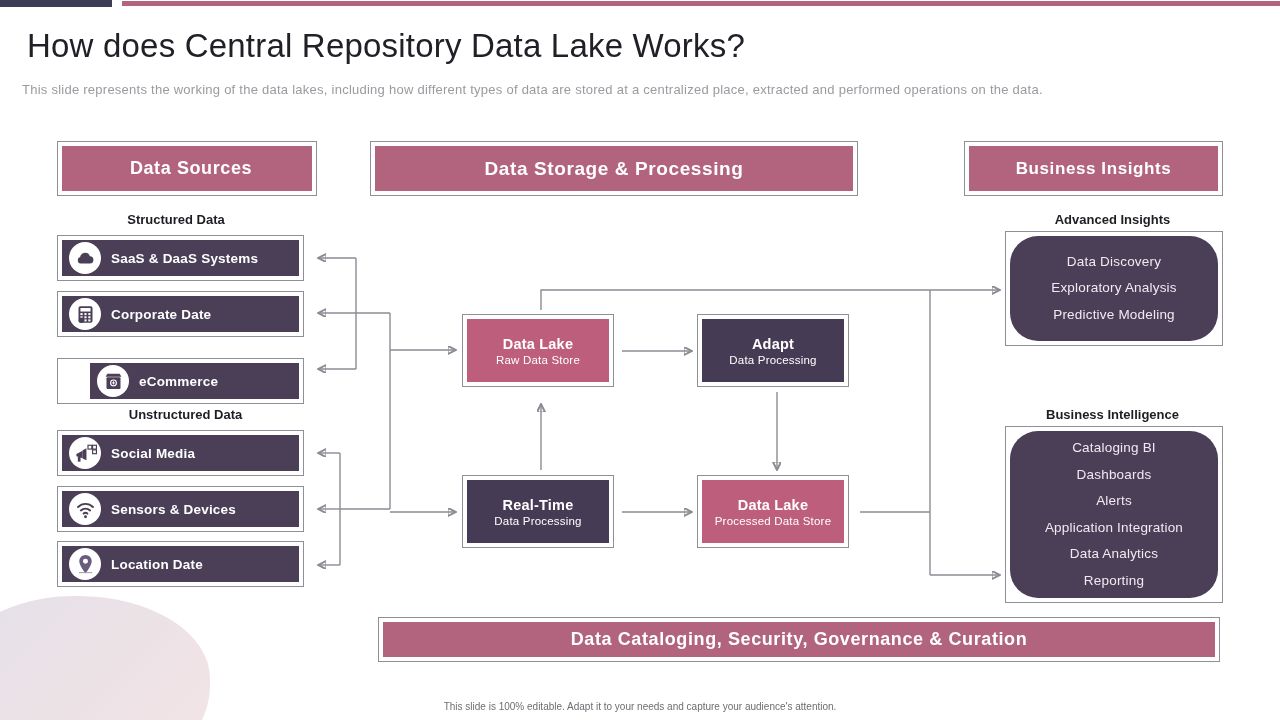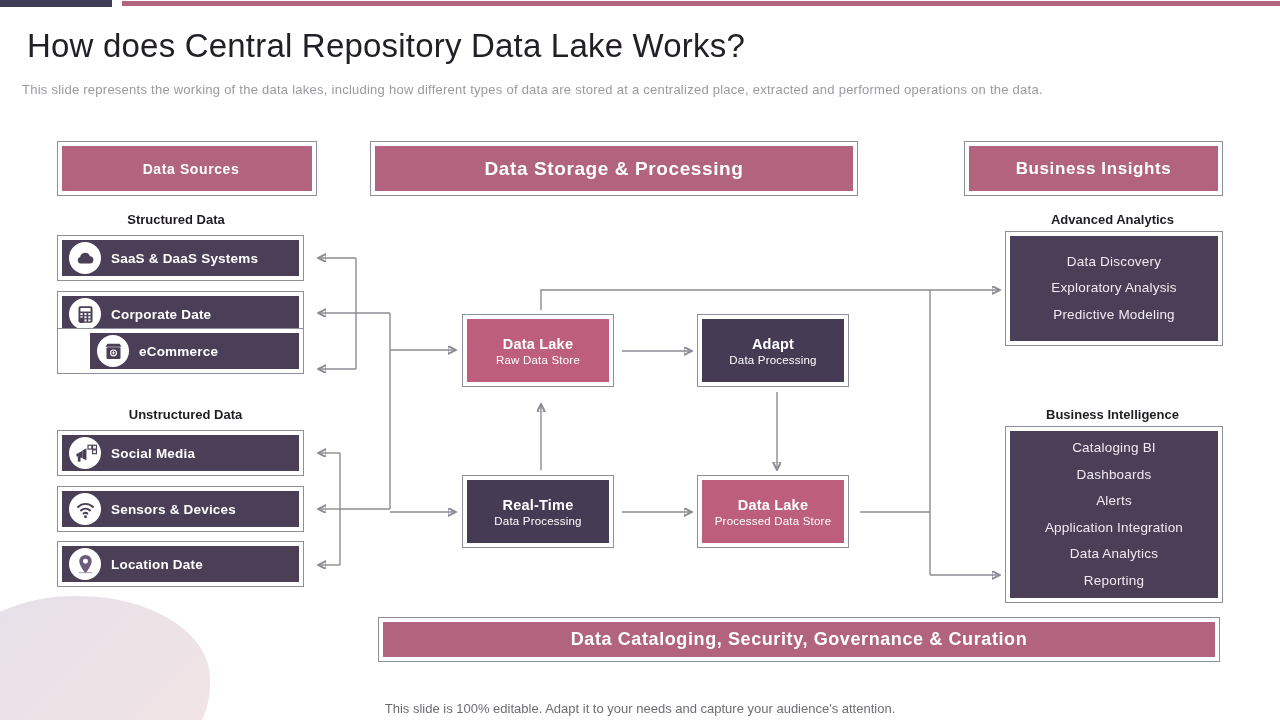--- a/index.html
+++ b/index.html
@@ -31,21 +31,21 @@
     font-size:13px;color:#9a9aa0;letter-spacing:.25px;z-index:2;
   }
 
   
   .framed{position:absolute;box-sizing:border-box;background:#fff;border:1px solid #8f8f99;padding:4px;z-index:2;}
   .framed > .inner{width:100%;height:100%;box-sizing:border-box;display:flex;align-items:center;justify-content:center;}
 
   
   .banner .inner{background:#b2647f;color:#fff;font-weight:bold;letter-spacing:.6px;}
   #banner-sources{left:57px;top:141px;width:260px;height:55px;}
-  #banner-sources .inner{font-size:14px;padding-left:8px;}
+  #banner-sources .inner{font-size:18px;padding-left:8px;}
   #banner-storage{left:370px;top:141px;width:488px;height:55px;}
   #banner-storage .inner{font-size:19px;}
   #banner-insights{left:964px;top:141px;width:259px;height:55px;}
   #banner-insights .inner{font-size:17px;}
   #banner-bottom{left:378px;top:617px;width:842px;height:45px;}
   #banner-bottom .inner{font-size:18px;}
 
   
   .caption{position:absolute;font-size:13px;font-weight:bold;color:#1f1d22;text-align:center;z-index:2;}
   #cap-structured{left:57px;top:212px;width:238px;}
@@ -58,48 +58,48 @@
   .src .inner{background:#4a3f56;justify-content:flex-start;padding-left:7px;}
   .src .label{color:#fff;font-size:13.5px;font-weight:bold;margin-left:10px;letter-spacing:.2px;}
   .circ{
     width:32px;height:32px;border-radius:50%;background:#fff;flex:0 0 32px;
     display:flex;align-items:center;justify-content:center;
   }
   .circ svg{display:block;}
 
   #src-saas{top:235px;}
   #src-corp{top:291px;}
-  #src-ecom{top:328px;padding-left:32px;}
+  #src-ecom{top:358px;padding-left:32px;}
   #src-social{top:430px;}
   #src-sensor{top:486px;}
   #src-loc{top:541px;}
 
   
   .proc{width:152px;height:73px;}
   .proc .inner{flex-direction:column;color:#fff;}
   .proc .t1{font-size:14.5px;font-weight:bold;letter-spacing:.2px;}
   .proc .t2{font-size:11.5px;margin-top:2px;letter-spacing:.2px;}
   .rose .inner{background:#bd5f7c;}
   .dark .inner{background:#463b54;}
   #proc-lake-raw{left:462px;top:314px;}
   #proc-batch{left:697px;top:314px;}
   #proc-realtime{left:462px;top:475px;}
   #proc-lake-proc{left:697px;top:475px;}
 
   
   .panel{}
-  .panel .inner{background:#4a3f56;flex-direction:column;justify-content:center;}
+  .panel .inner{background:#4a3f56;flex-direction:column;justify-content:center;border-radius:28px;}
   .panel .li{color:#efeaf2;font-size:13.5px;line-height:26.5px;letter-spacing:.2px;}
   #panel-advanced{left:1005px;top:231px;width:218px;height:115px;}
   #panel-bi{left:1005px;top:426px;width:218px;height:177px;}
 
   
   #footer{
     position:absolute;left:0;top:701px;width:1280px;text-align:center;
-    font-size:13px;color:#6d6d73;z-index:2;
+    font-size:10px;color:#6d6d73;z-index:2;
   }
 
   
   #wires{position:absolute;left:0;top:0;width:1280px;height:720px;z-index:1;pointer-events:none;}
   #wires path,#wires line{stroke:#8b8b93;stroke-width:1.4;fill:none;}
 </style>
 </head>
 <body>
 
 <div id="blob"></div>
@@ -277,21 +277,21 @@
     <div class="t2">Data Processing</div>
   </div>
 </div>
 <div class="framed proc rose" id="proc-lake-proc">
   <div class="inner">
     <div class="t1">Data Lake</div>
     <div class="t2">Processed Data Store</div>
   </div>
 </div>
 
-<div class="caption" id="cap-advanced">Advanced Analytics</div>
+<div class="caption" id="cap-advanced">Advanced Insights</div>
 <div class="framed panel" id="panel-advanced">
   <div class="inner">
     <div class="li">Data Discovery</div>
     <div class="li">Exploratory Analysis</div>
     <div class="li">Predictive Modeling</div>
   </div>
 </div>
 
 <div class="caption" id="cap-bi">Business Intelligence</div>
 <div class="framed panel" id="panel-bi">

